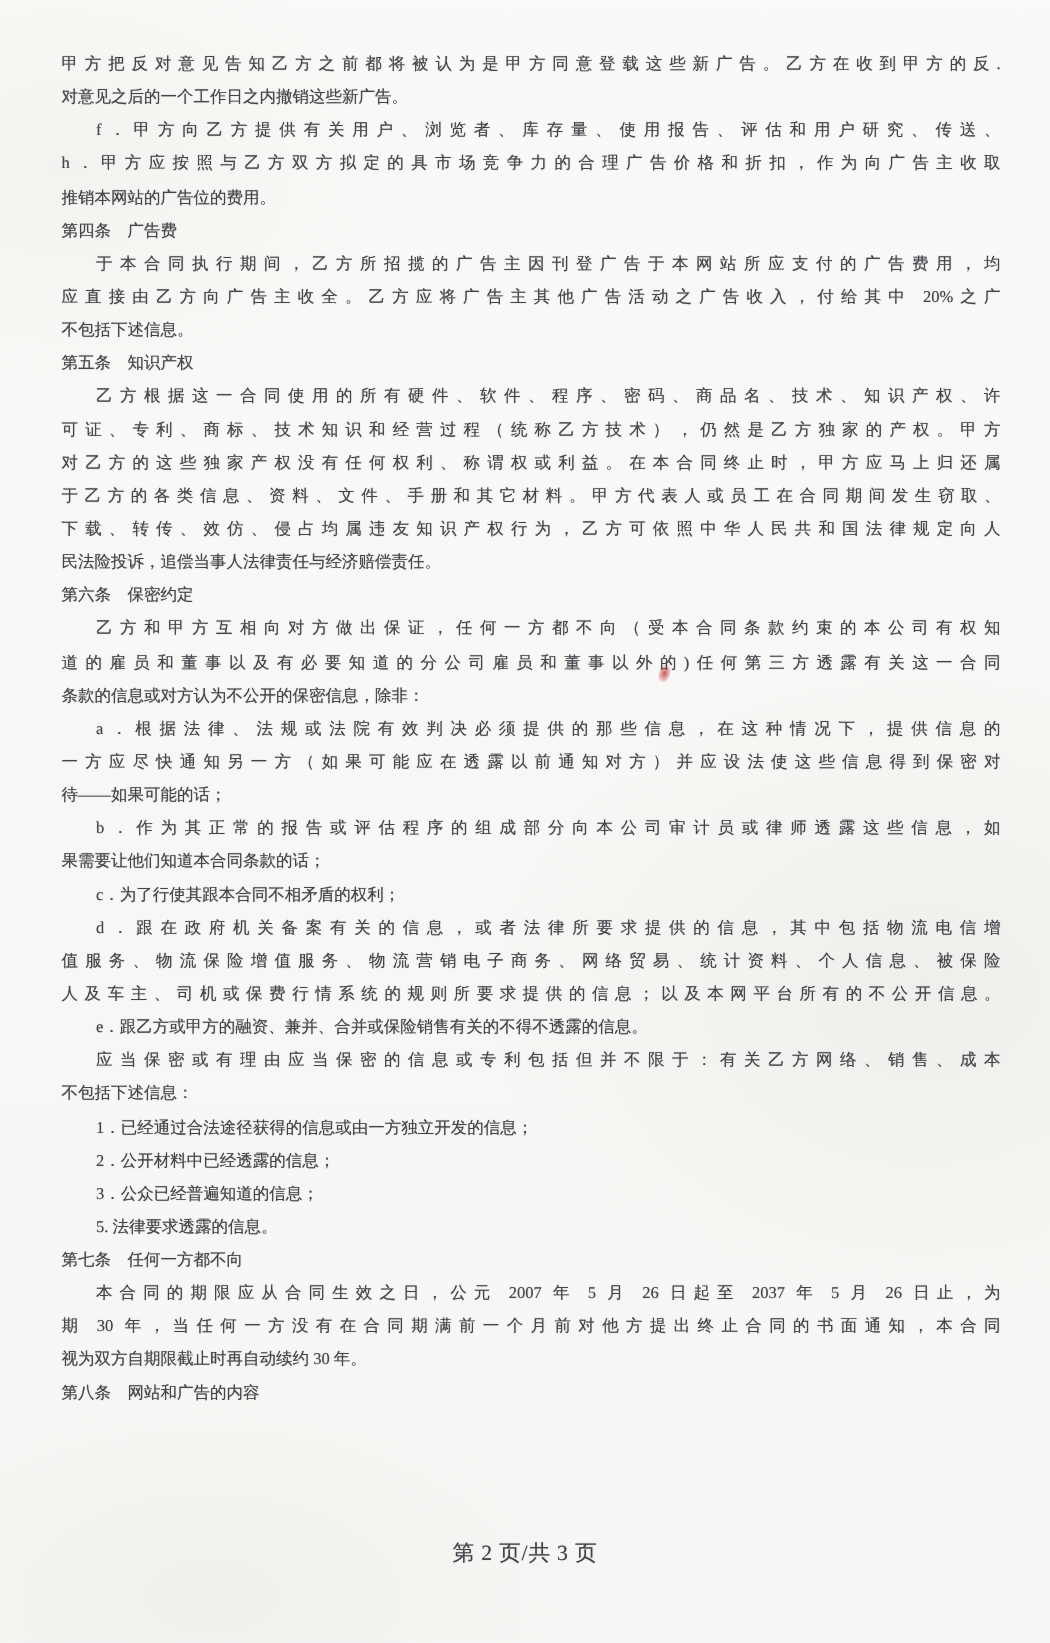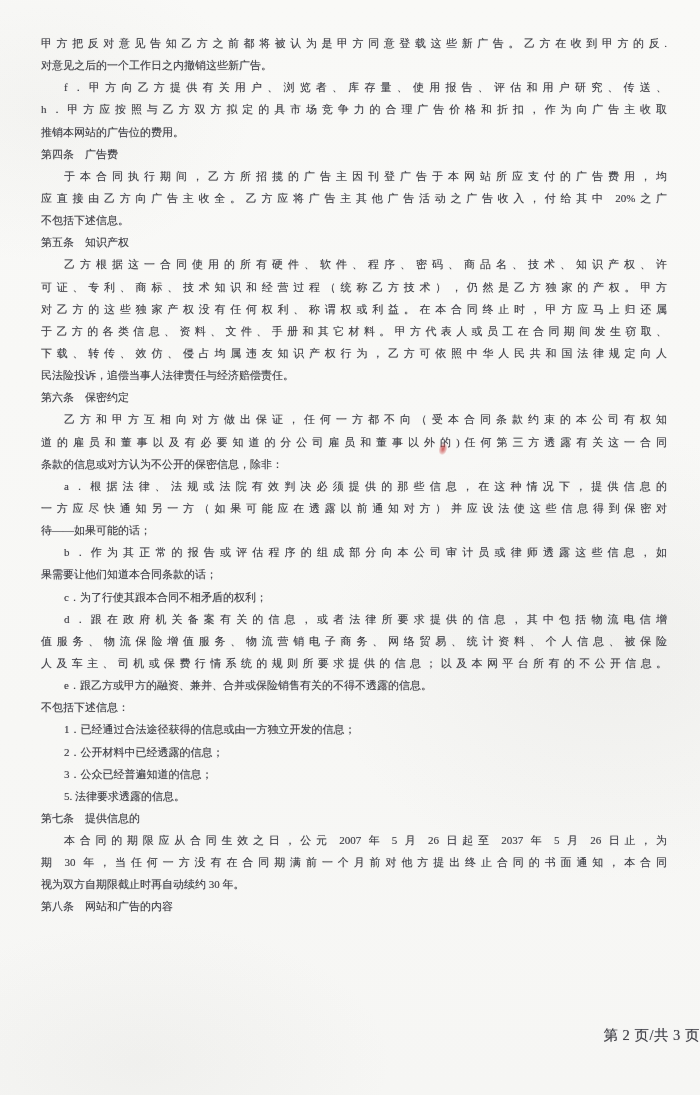--- a/index.html
+++ b/index.html
@@ -44,21 +44,21 @@
     text-justify: inter-character;
   }
   .line.ind {
     padding-left: 23px;
   }
   .footer {
     position: absolute;
     top: 1026px;
     left: 0;
     width: 100%;
-    text-align: right;
+    text-align: center;
     font-size: 14.5px;
     letter-spacing: 0.5px;
     color: var(--ink, #44444b);
     text-shadow: 0 0 0.7px rgba(72,72,80,0.55);
   }
   .red-speck {
     position: absolute;
     left: 439px;
     top: 443px;
     width: 8px;
@@ -96,26 +96,27 @@
       <div class="line ind just">a．根据法律、法规或法院有效判决必须提供的那些信息，在这种情况下，提供信息的</div>
       <div class="line just">一方应尽快通知另一方（如果可能应在透露以前通知对方）并应设法使这些信息得到保密对</div>
       <div class="line">待——如果可能的话；</div>
       <div class="line ind just">b．作为其正常的报告或评估程序的组成部分向本公司审计员或律师透露这些信息，如</div>
       <div class="line">果需要让他们知道本合同条款的话；</div>
       <div class="line ind">c．为了行使其跟本合同不相矛盾的权利；</div>
       <div class="line ind just">d．跟在政府机关备案有关的信息，或者法律所要求提供的信息，其中包括物流电信增</div>
       <div class="line just">值服务、物流保险增值服务、物流营销电子商务、网络贸易、统计资料、个人信息、被保险</div>
       <div class="line just">人及车主、司机或保费行情系统的规则所要求提供的信息；以及本网平台所有的不公开信息。</div>
       <div class="line ind">e．跟乙方或甲方的融资、兼并、合并或保险销售有关的不得不透露的信息。</div>
+      <div class="line ind just">应当保密或有理由应当保密的信息或专利包括但并不限于：有关乙方网络、销售、成本</div>
       <div class="line">不包括下述信息：</div>
       <div class="line ind">1．已经通过合法途径获得的信息或由一方独立开发的信息；</div>
       <div class="line ind">2．公开材料中已经透露的信息；</div>
       <div class="line ind">3．公众已经普遍知道的信息；</div>
       <div class="line ind">5. 法律要求透露的信息。</div>
-      <div class="line">第七条　提供信息的</div>
+      <div class="line">第七条　任何一方都不向</div>
       <div class="line ind just">本合同的期限应从合同生效之日，公元 2007 年 5 月 26 日起至 2037 年 5 月 26 日止，为</div>
       <div class="line just">期 30 年，当任何一方没有在合同期满前一个月前对他方提出终止合同的书面通知，本合同</div>
       <div class="line">视为双方自期限截止时再自动续约 30 年。</div>
       <div class="line">第八条　网站和广告的内容</div>
     </div>
   <div class="footer">第 2 页/共 3 页</div>
   <div class="red-speck"></div>
 </div>
 
 </body></html>

